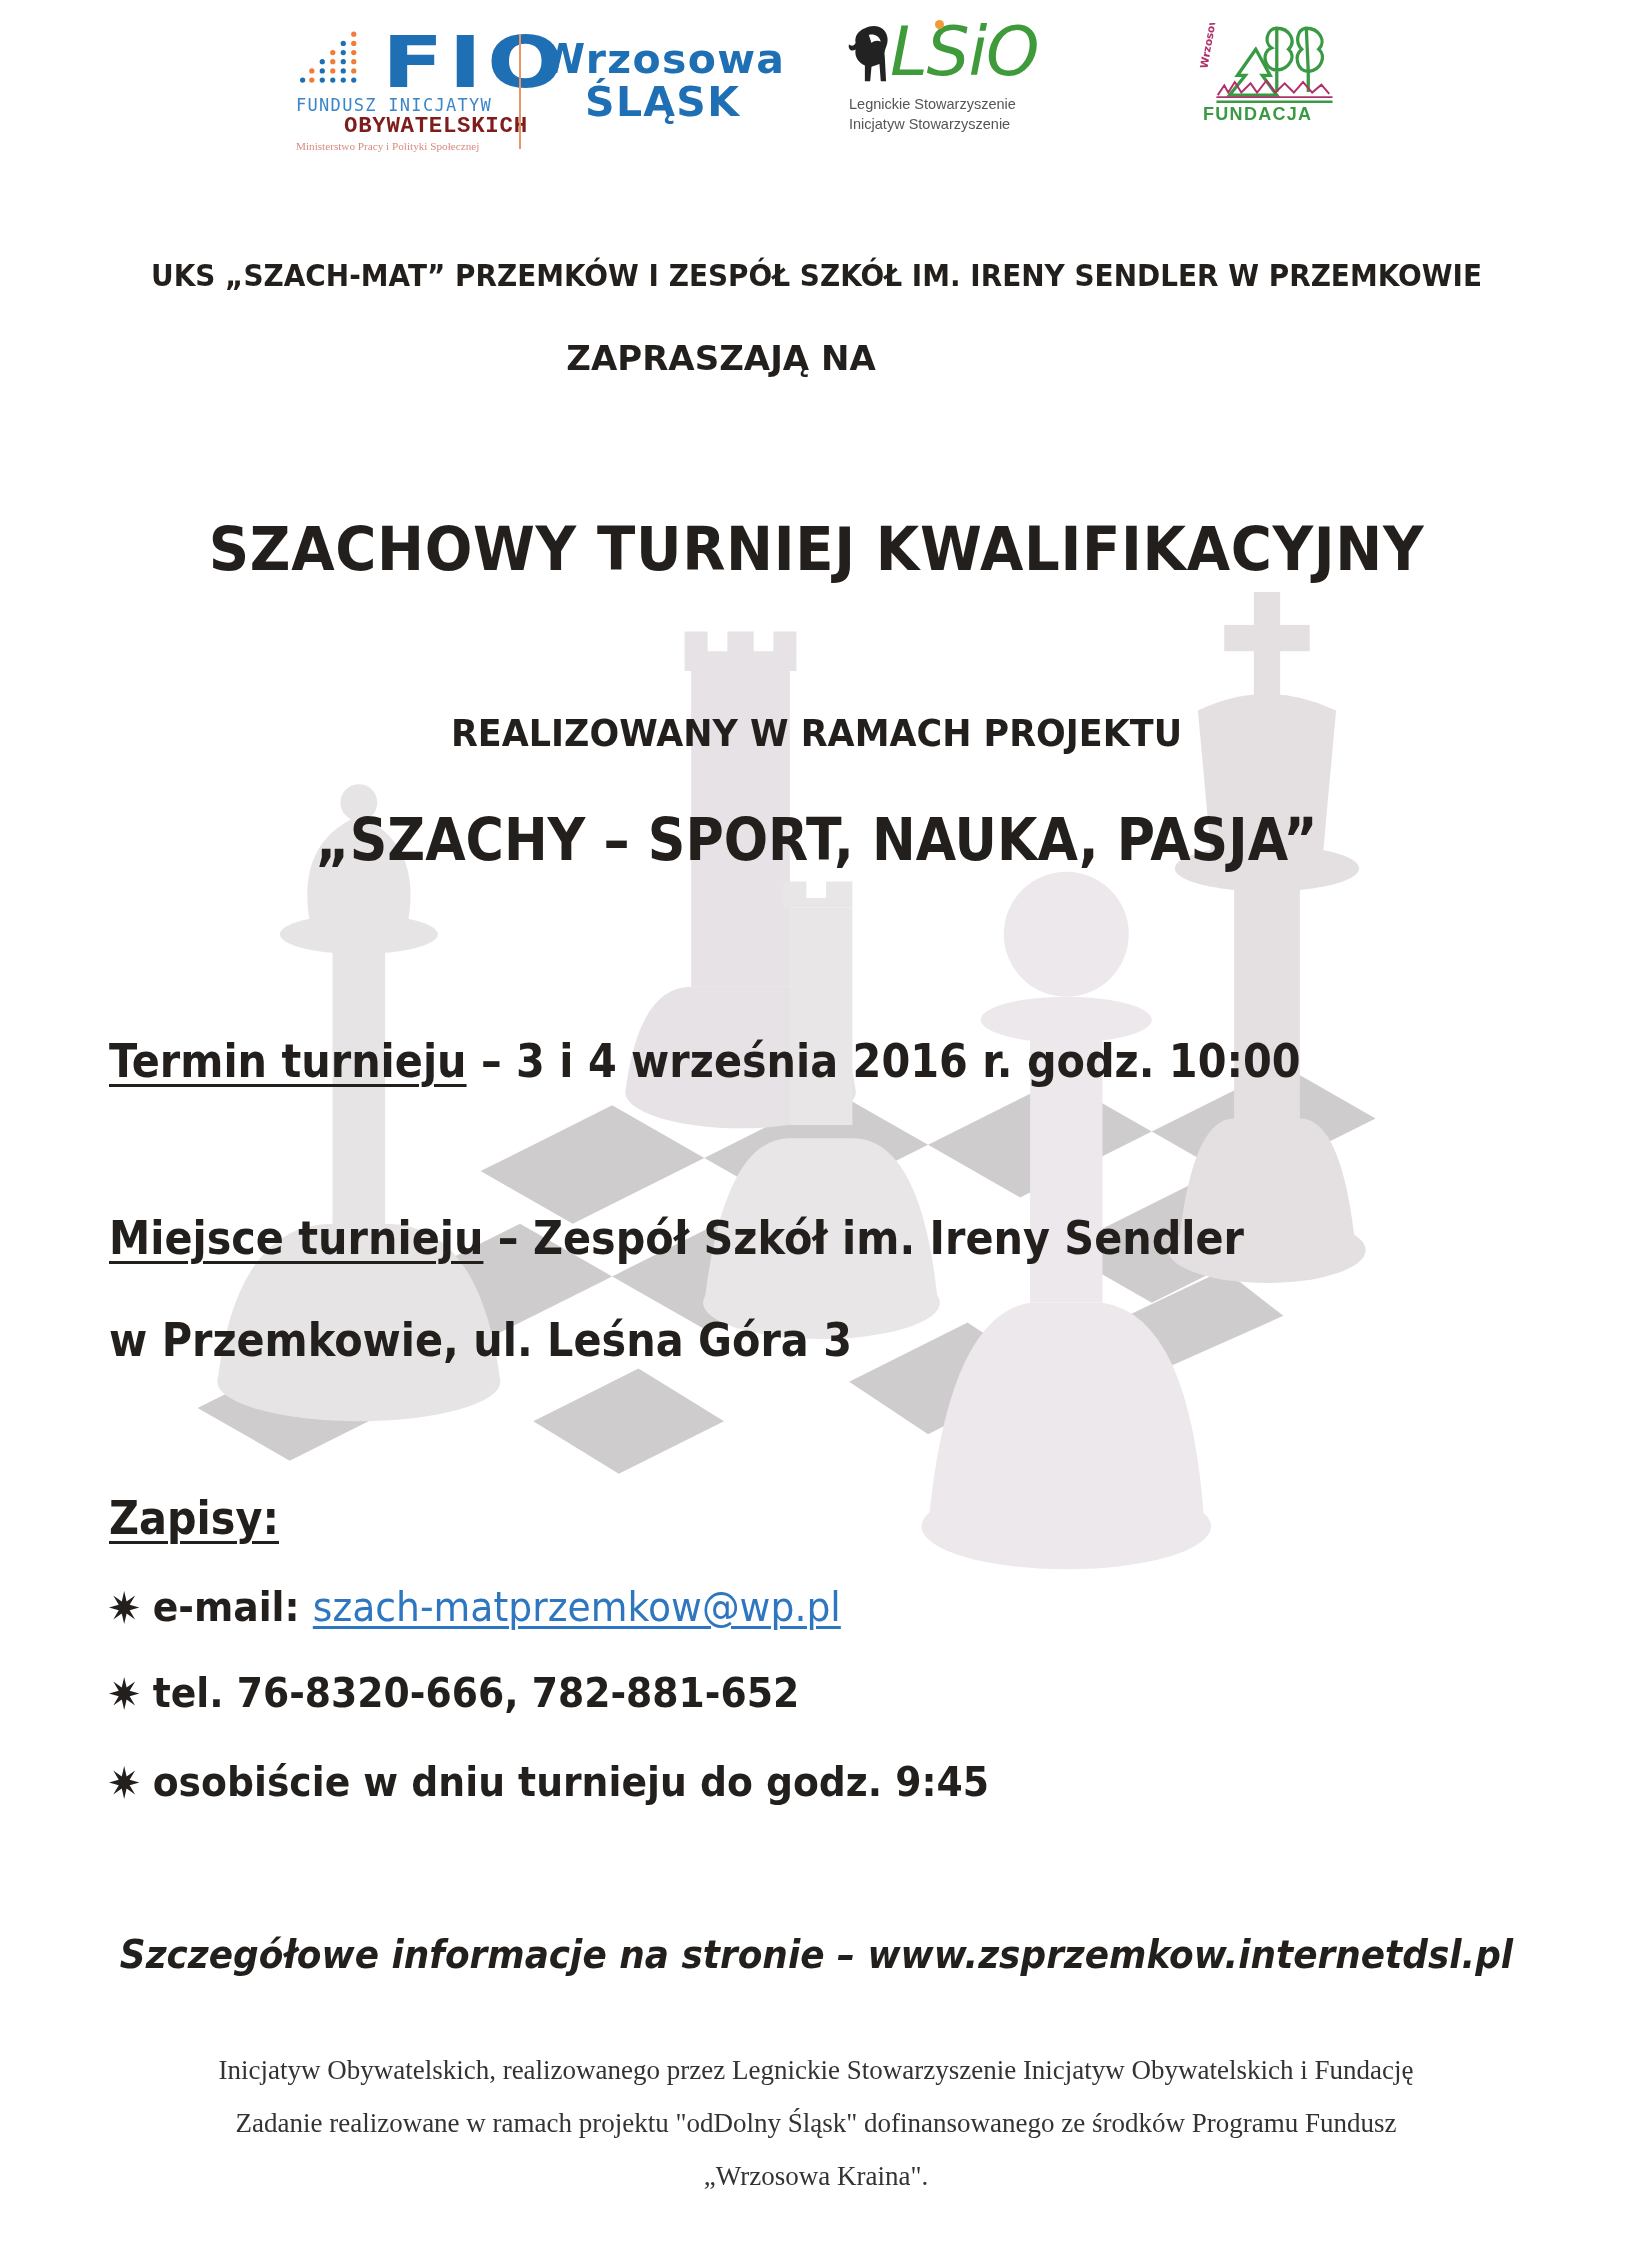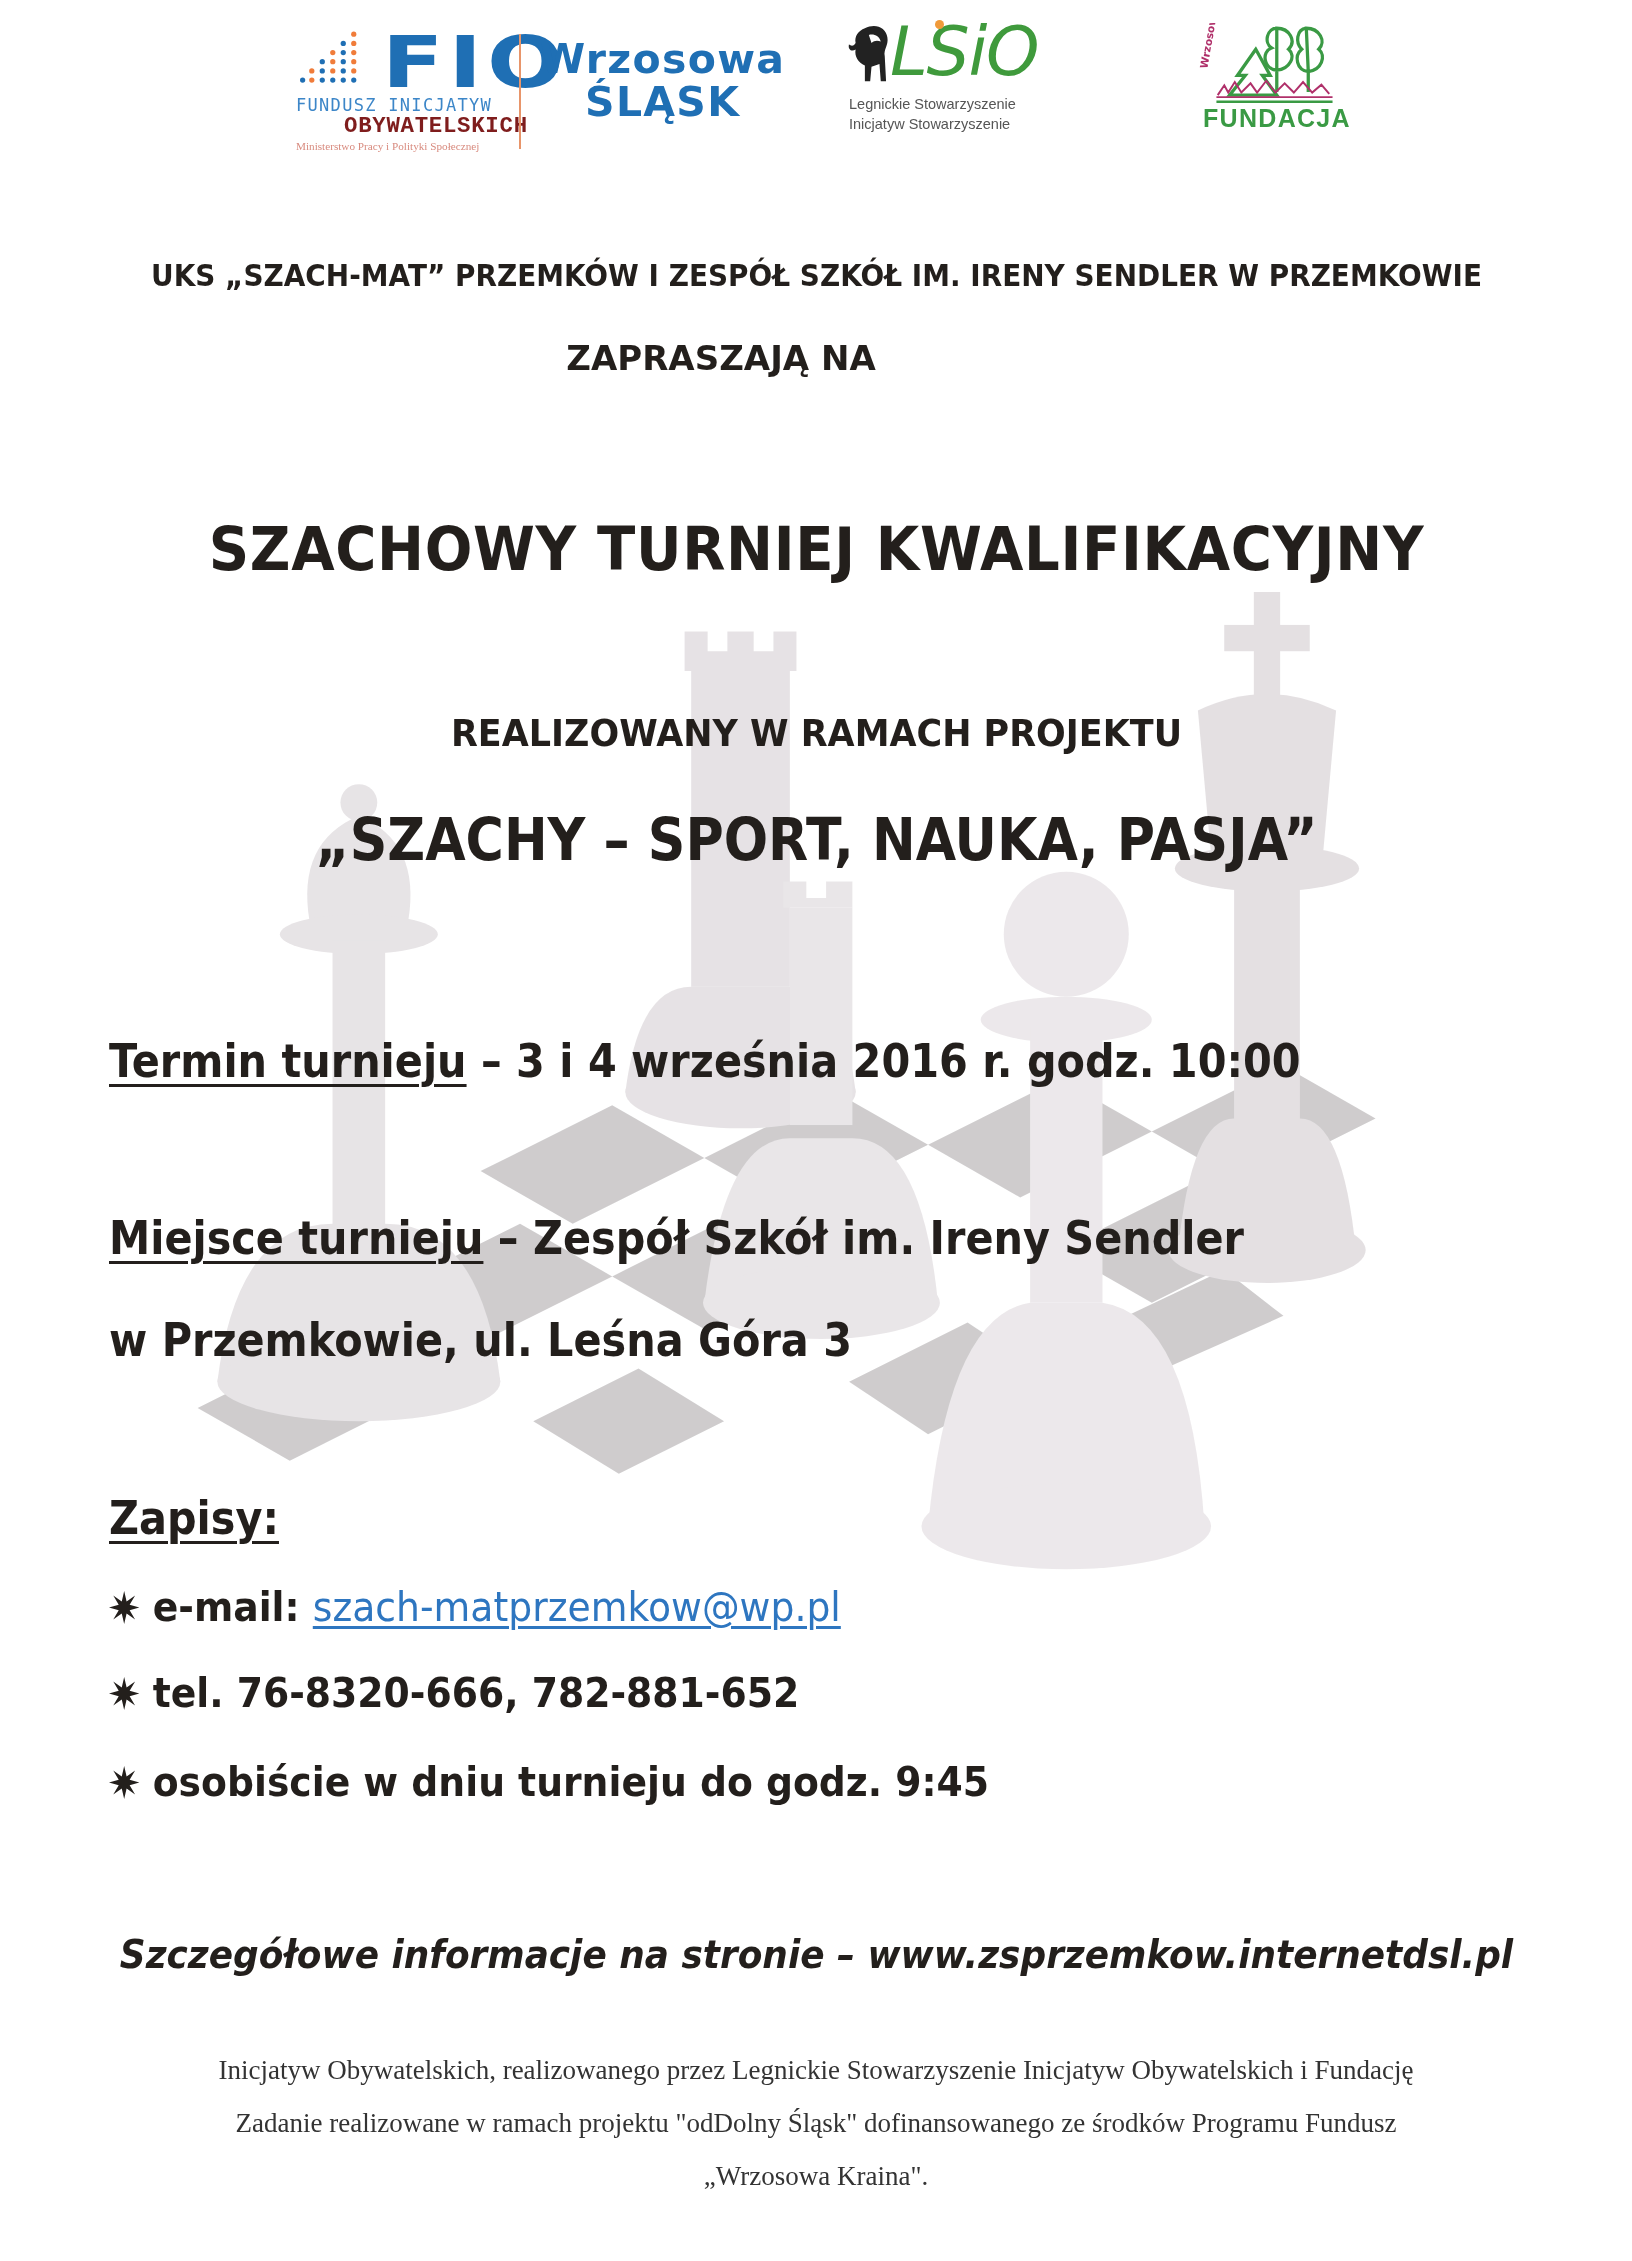--- a/index.html
+++ b/index.html
@@ -28,21 +28,21 @@
 
     .lsio-lion { left: 845px; top: 23px; width: 53px; height: 63px; }
     .lsio-word { left: 890px; top: 18.4px; font-family: "DejaVu Sans", sans-serif; font-size: 68px;
       color: #3f9a3c; font-style: italic; letter-spacing: -1.3px; line-height: 1; }
     .lsio-dot { left: 935px; top: 20px; width: 9.2px; height: 9.2px; border-radius: 50%; background: #f09a3a; }
     .lsio-sub { left: 849px; top: 95px; width: 224px; text-align: left; font-size: 14.5px; color: #555;
       line-height: 1.35; font-family: "Liberation Sans", sans-serif; }
 
     .wk-art { left: 1198px; top: 23px; width: 151px; height: 82px; }
     .wk-fund { left: 1203px; top: 104px; font-family: "Liberation Sans", sans-serif; font-weight: bold;
-      font-size: 25px; color: #3a9a44; letter-spacing: 1.3px; }
+      font-size: 18px; color: #3a9a44; letter-spacing: 1.3px; }
 
     
     .chess-bg { left: 112px; top: 592px; width: 1415px; height: 1020px; }
 
     
     .h-organizers { left: 0; width: 1633px; top: 258px; text-align: center; font-weight: bold;
       font-size: 30px; letter-spacing: 0px; white-space: nowrap; transform: scaleX(0.93); }
     .h-invite { left: 0; width: 1442px; top: 338px; text-align: center; font-weight: bold; font-size: 34px; }
     .h-title { left: 0; width: 1633px; top: 513px; text-align: center; font-weight: bold; font-size: 61px;
       letter-spacing: 0.7px; white-space: nowrap; transform: scaleX(0.92); }

